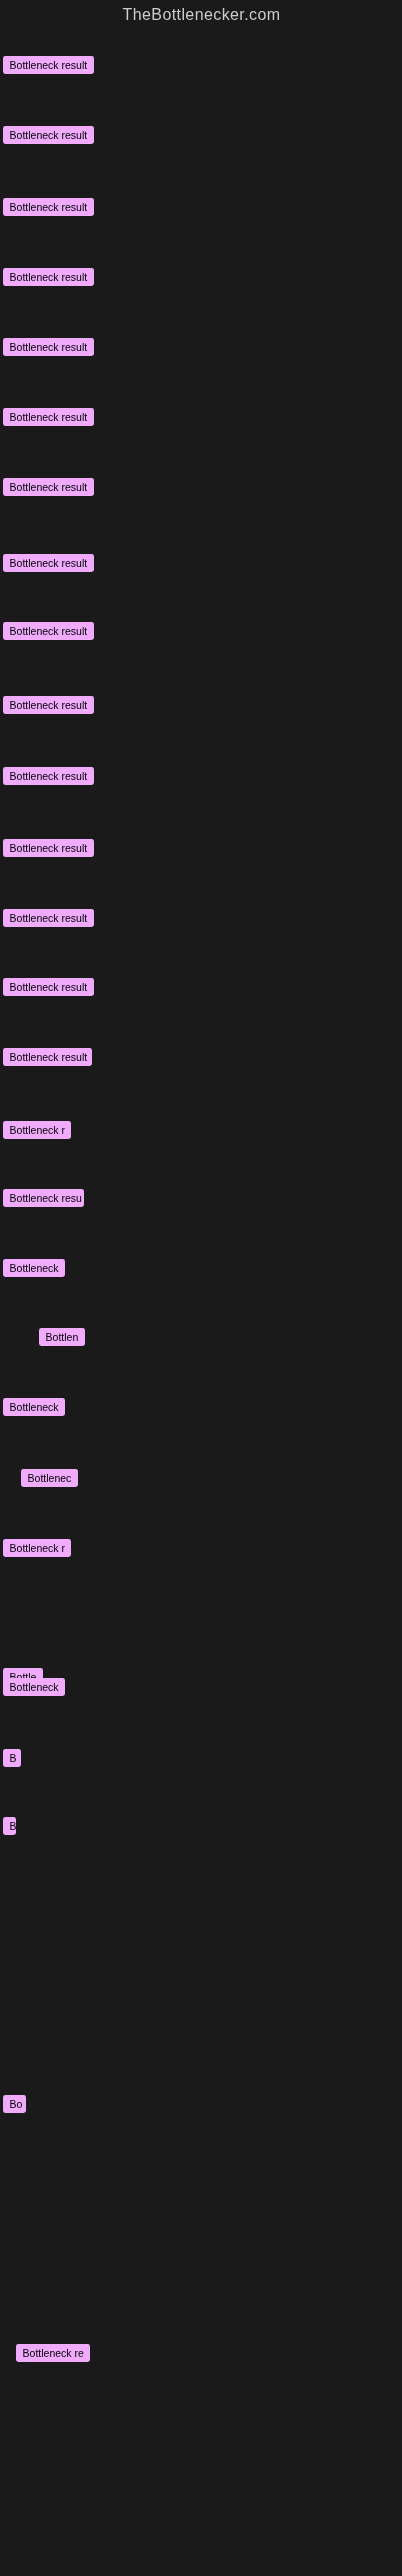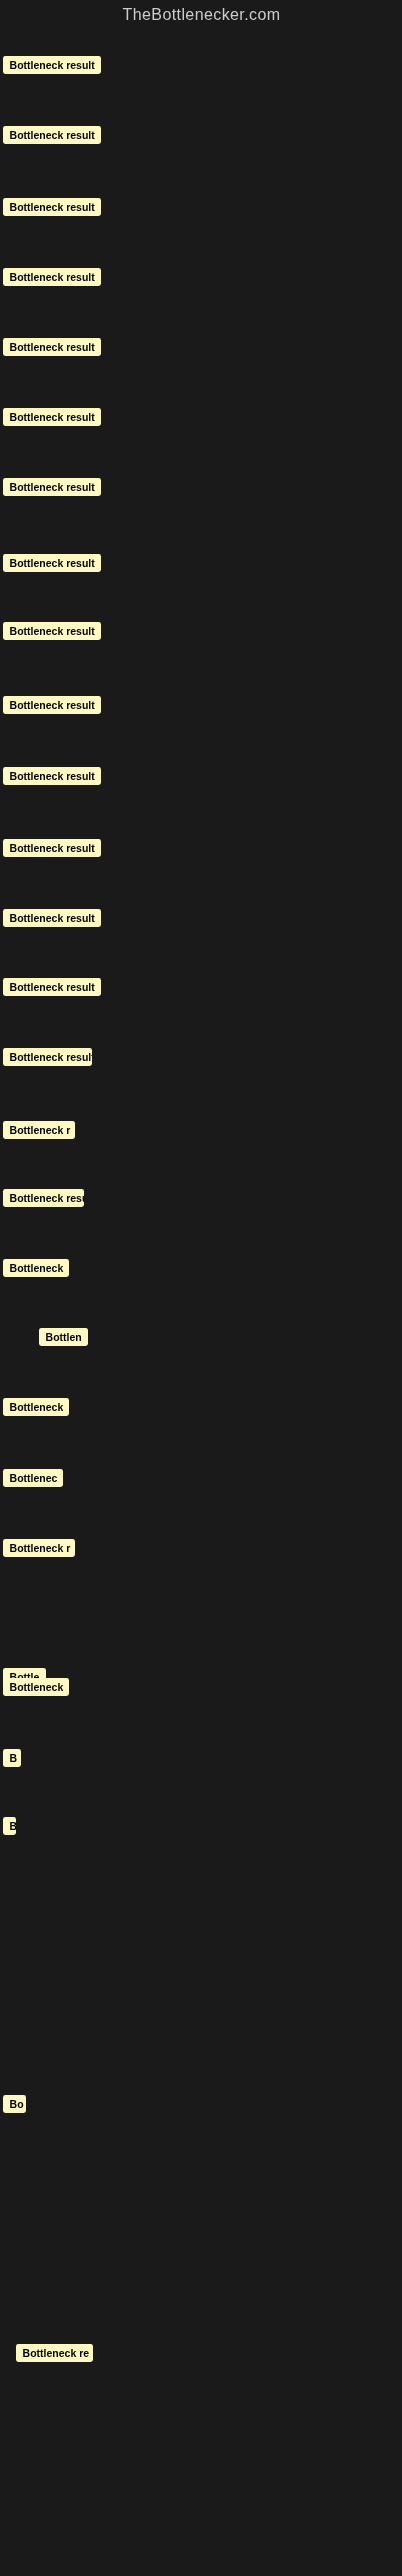--- a/index.html
+++ b/index.html
@@ -18,24 +18,24 @@
 
     .site-title {
       text-align: center;
       color: #cccccc;
       font-size: 16px;
       padding: 6.4px 0 9.7px 0;
       letter-spacing: 0.4px;
     }
 
     .bottleneck-badge {
-      background-color: #fef9c3;
+      background-color: #f0abfc;
       color: #000000;
       font-size: 10.5px;
-      font-weight: bold;
+      font-weight: normal;
       padding: 3.2px 6.4px;
       border-radius: 2.4px;
       white-space: nowrap;
       display: inline-block;
     }
   </style>
 </head>
 <body>
 
 <div class="site-title">TheBottlenecker.com</div>
@@ -54,21 +54,21 @@
     <div style="position: absolute; top: 733px; left: 3.2px;"><span class="bottleneck-badge" style="max-width: 105px; overflow: hidden;">Bottleneck result</span></div>
     <div style="position: absolute; top: 805px; left: 3.2px;"><span class="bottleneck-badge" style="max-width: 105px; overflow: hidden;">Bottleneck result</span></div>
     <div style="position: absolute; top: 875px; left: 3.2px;"><span class="bottleneck-badge" style="max-width: 105px; overflow: hidden;">Bottleneck result</span></div>
     <div style="position: absolute; top: 944px; left: 3.2px;"><span class="bottleneck-badge" style="max-width: 105px; overflow: hidden;">Bottleneck result</span></div>
     <div style="position: absolute; top: 1014px; left: 3.2px;"><span class="bottleneck-badge" style="max-width: 89px; overflow: hidden;">Bottleneck result</span></div>
     <div style="position: absolute; top: 1087px; left: 3.2px;"><span class="bottleneck-badge" style="max-width: 72px; overflow: hidden;">Bottleneck r</span></div>
     <div style="position: absolute; top: 1155px; left: 3.2px;"><span class="bottleneck-badge" style="max-width: 81px; overflow: hidden;">Bottleneck resu</span></div>
     <div style="position: absolute; top: 1225px; left: 3.2px;"><span class="bottleneck-badge" style="max-width: 66px; overflow: hidden;">Bottleneck</span></div>
     <div style="position: absolute; top: 1294px; left: 3.2px; padding-left: 36px;"><span class="bottleneck-badge" style="max-width: 52px; overflow: hidden;">Bottlen</span></div>
     <div style="position: absolute; top: 1364px; left: 3.2px;"><span class="bottleneck-badge" style="max-width: 66px; overflow: hidden;">Bottleneck</span></div>
-    <div style="position: absolute; top: 1435px; left: 3.2px;"><span class="bottleneck-badge" style="max-width: 60px; overflow: hidden;">Bottlenec</span></div>
+    <div style="position: absolute; top: 1435px; left: 3.2px;"><span class="bottleneck-badge" style="max-width: 60px; overflow: hidden; margin-left: 18px;">Bottlenec</span></div>
     <div style="position: absolute; top: 1505px; left: 3.2px;"><span class="bottleneck-badge" style="max-width: 72px; overflow: hidden;">Bottleneck r</span></div>
     <div style="position: absolute; top: 1634px; left: 3.2px;"><span class="bottleneck-badge" style="max-width: 44px; overflow: hidden;">Bottle</span></div>
     <div style="position: absolute; top: 1644px; left: 3.2px;"><span class="bottleneck-badge" style="max-width: 66px; overflow: hidden;">Bottleneck</span></div>
     <div style="position: absolute; top: 1715px; left: 3.2px;"><span class="bottleneck-badge" style="max-width: 17.7px; overflow: hidden;">B</span></div>
     <div style="position: absolute; top: 1783px; left: 3.2px;"><span class="bottleneck-badge" style="max-width: 13px; overflow: hidden;">B</span></div>
     <div style="position: absolute; top: 2061px; left: 3.2px;"><span class="bottleneck-badge" style="max-width: 22.5px; overflow: hidden;">Bo</span></div>
     <div style="position: absolute; top: 2310px; left: 3.2px; padding-left: 13px;"><span class="bottleneck-badge" style="max-width: 77px; overflow: hidden;">Bottleneck re</span></div>
   </div>
 
 

